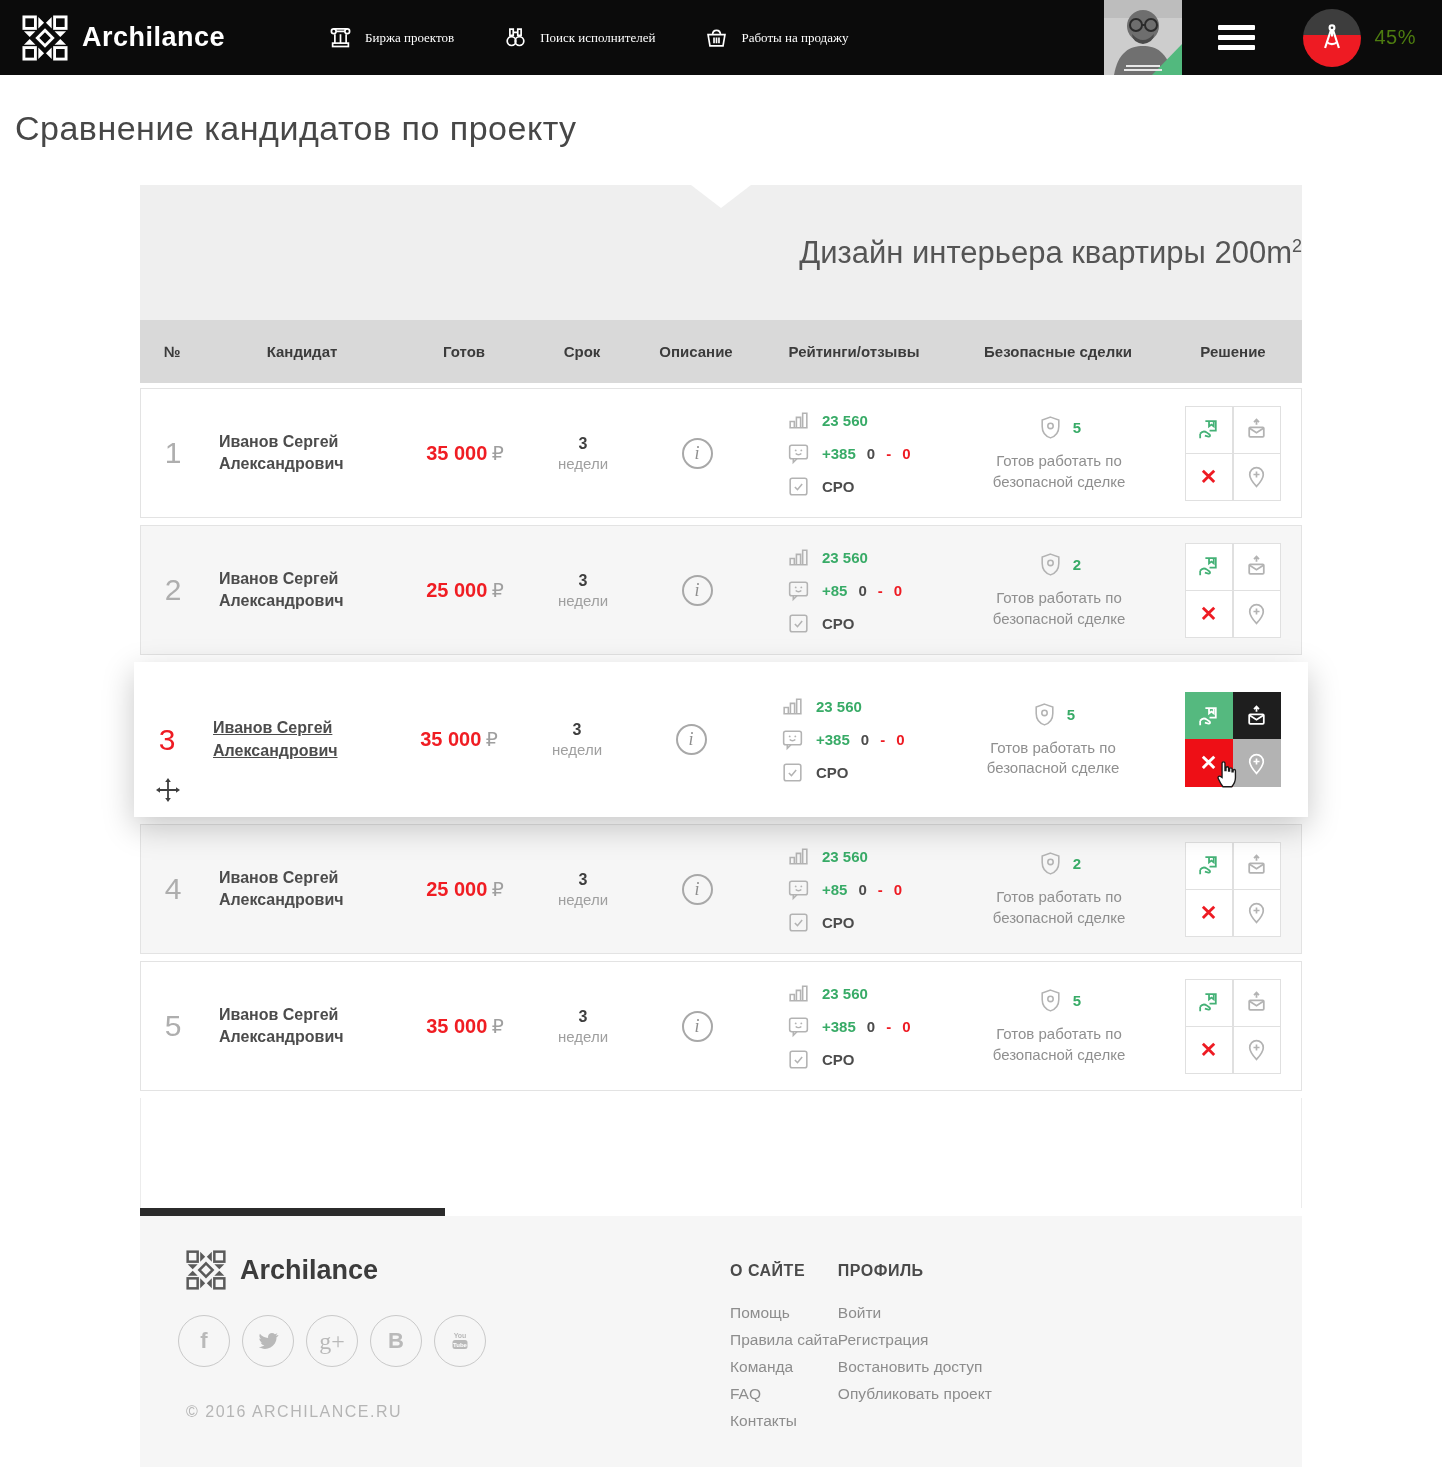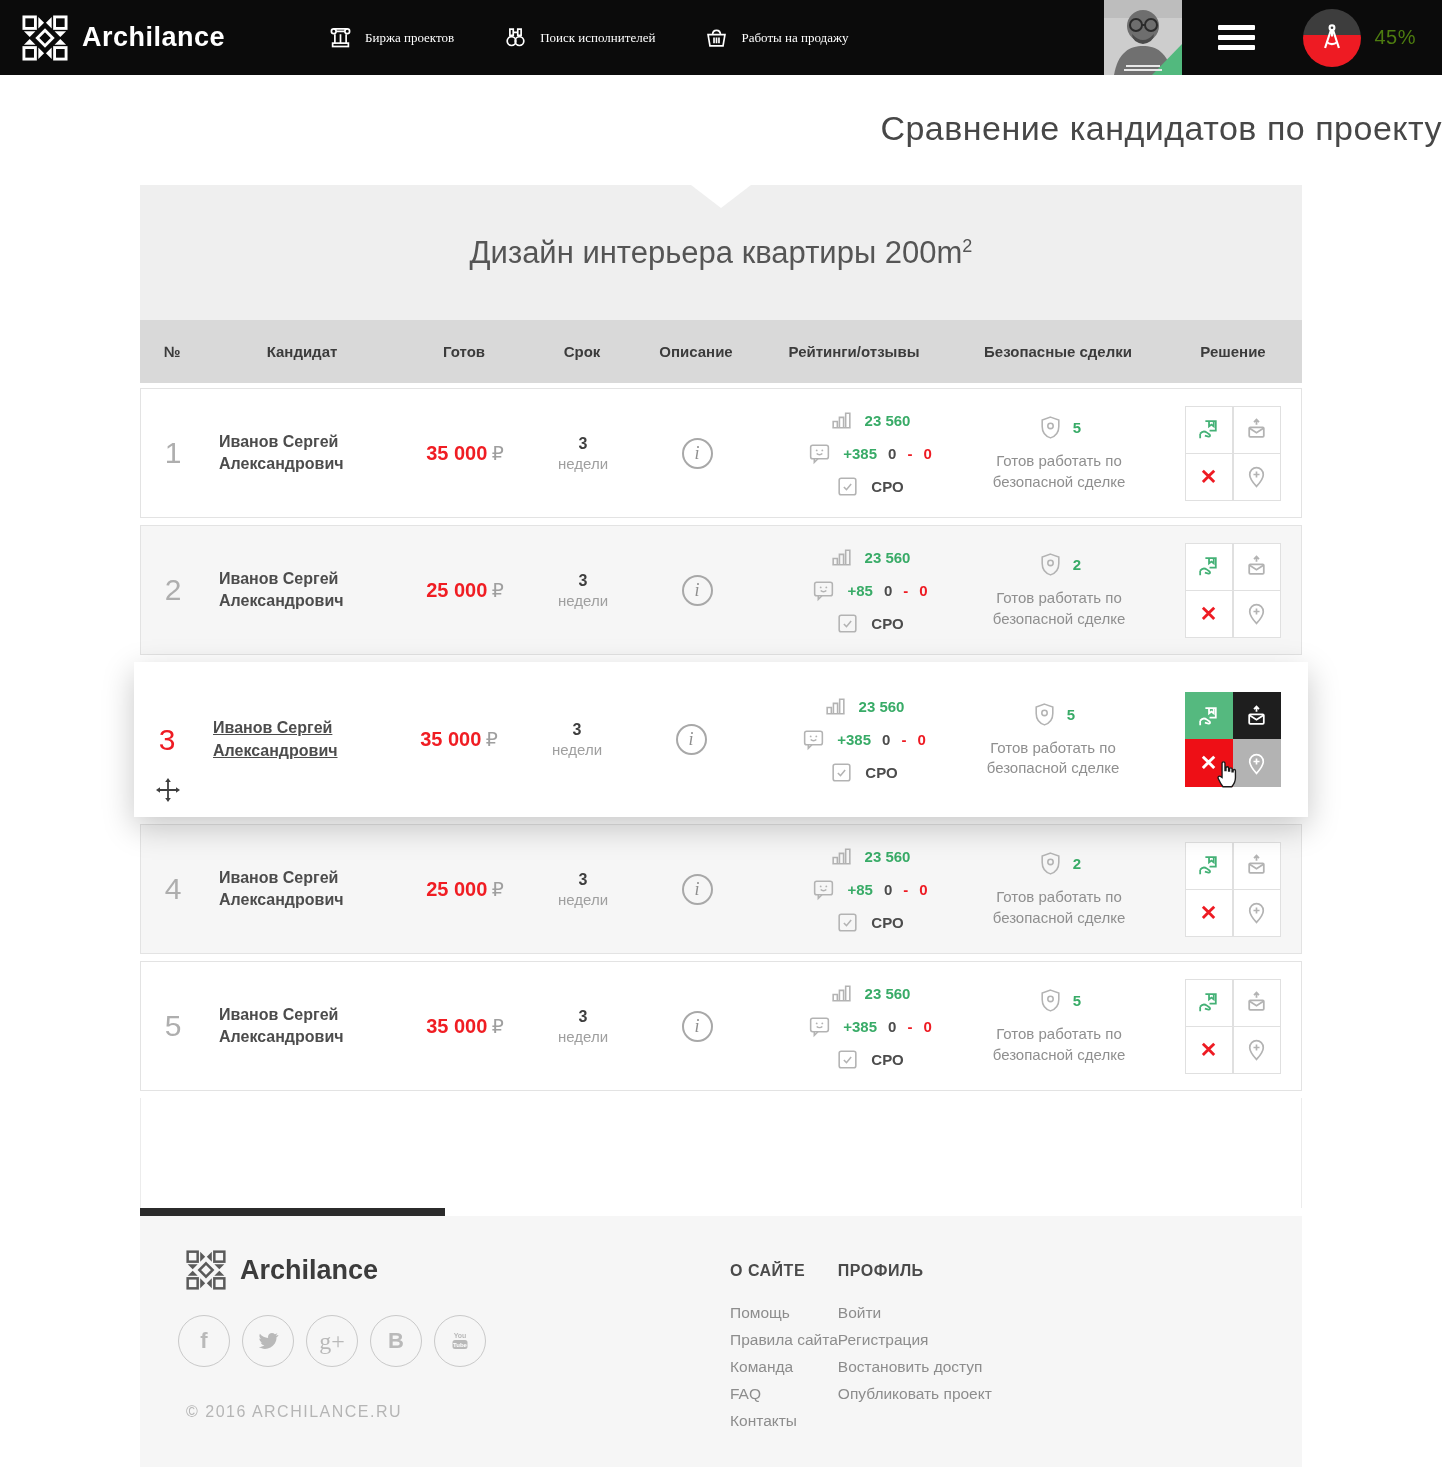--- a/index.html
+++ b/index.html
@@ -19,27 +19,27 @@
   .hamburger { margin-left:36px; width:37px; cursor:pointer; }
   .hamburger div { height:4.5px; background:#fff; border-radius:1px; margin-bottom:5.5px; }
   .hamburger div:last-child { margin-bottom:0; }
   .progress-badge { margin-left:48px; width:58px; height:58px; border-radius:50%;
     background:linear-gradient(#3d3d3d 0 45%, #ee1b23 45% 100%);
     display:flex; align-items:center; justify-content:center; cursor:pointer; }
   .progress-badge svg { width:32px; height:32px; color:#fff; }
   .progress-text { color:#4d7c0f; font-size:20px; margin-left:13px; margin-right:26px; letter-spacing:.5px; }
 
   
-  .title-section { text-align:right; padding:34px 0 0; height:110px; }
+  .title-section { text-align:left; padding:34px 15px 0; height:110px; }
   .page-title { font-size:34px; font-weight:300; color:#474747; letter-spacing:.5px; }
 
   .content { width:1162px; margin:0 auto; }
 
   
-  .banner { background:#efefef; height:135px; position:relative; display:flex; align-items:center; justify-content:center; }
+  .banner { background:#efefef; height:135px; position:relative; display:flex; align-items:center; justify-content:flex-end; }
   .notch { position:absolute; top:0; left:50%; transform:translateX(-50%); width:0; height:0;
     border-left:30px solid transparent; border-right:30px solid transparent; border-top:23px solid #fff; }
   .banner-title { font-size:31px; font-weight:300; color:#555; }
   .banner-title sup { font-size:18px; }
 
   
   .grid-cols { display:grid; grid-template-columns:64px 196px 128px 108px 120px 196px 212px 1fr; }
   .table-head { background:#d9d9d9; height:63px; align-items:center; margin-bottom:5px; }
   .th { text-align:center; font-size:15px; font-weight:bold; color:#3c3c3c; }
 
@@ -56,21 +56,21 @@
   .c-price { text-align:center; white-space:nowrap; }
   .price-val { color:#f01d23; font-weight:bold; font-size:20px; }
   .price-cur { color:#9f9f9f; font-size:19px; font-family:"DejaVu Sans", sans-serif; }
   .c-term { text-align:center; }
   .term-val { font-size:16px; font-weight:bold; color:#3e3e3e; }
   .term-unit { font-size:15px; color:#9f9f9f; margin-top:2px; }
   .c-desc { text-align:center; }
   .info-badge { display:inline-flex; width:31px; height:31px; border:2px solid #a8a8a8; border-radius:50%;
     align-items:center; justify-content:center; color:#8f8f8f; font-family:"Liberation Serif", serif;
     font-style:italic; font-size:18px; cursor:pointer; }
-  .c-rating { padding-left:29px; display:flex; flex-direction:column; gap:8px;align-items:center; }
+  .c-rating { padding-left:29px; display:flex; flex-direction:column; gap:8px; }
   .r-line { display:flex; align-items:center; gap:11px; font-size:15px; font-weight:bold; }
   .r-line svg { width:25px; height:25px; color:#b3b3b3; flex:0 0 auto; }
   .val-green { color:#38ab67; }
   .val-dark { color:#4c4c4c; }
   .val-red { color:#ee1b23; }
   .c-deals { text-align:center; padding:0 14px; }
   .deals-top { display:flex; align-items:center; justify-content:center; gap:9px; }
   .deals-top svg { width:27px; height:27px; color:#b3b3b3; }
   .deals-count { font-size:15px; font-weight:bold; color:#38ab67; }
   .deals-text { margin:10px auto 0; color:#8f8f8f; font-size:15px; line-height:1.35; max-width:175px; }

